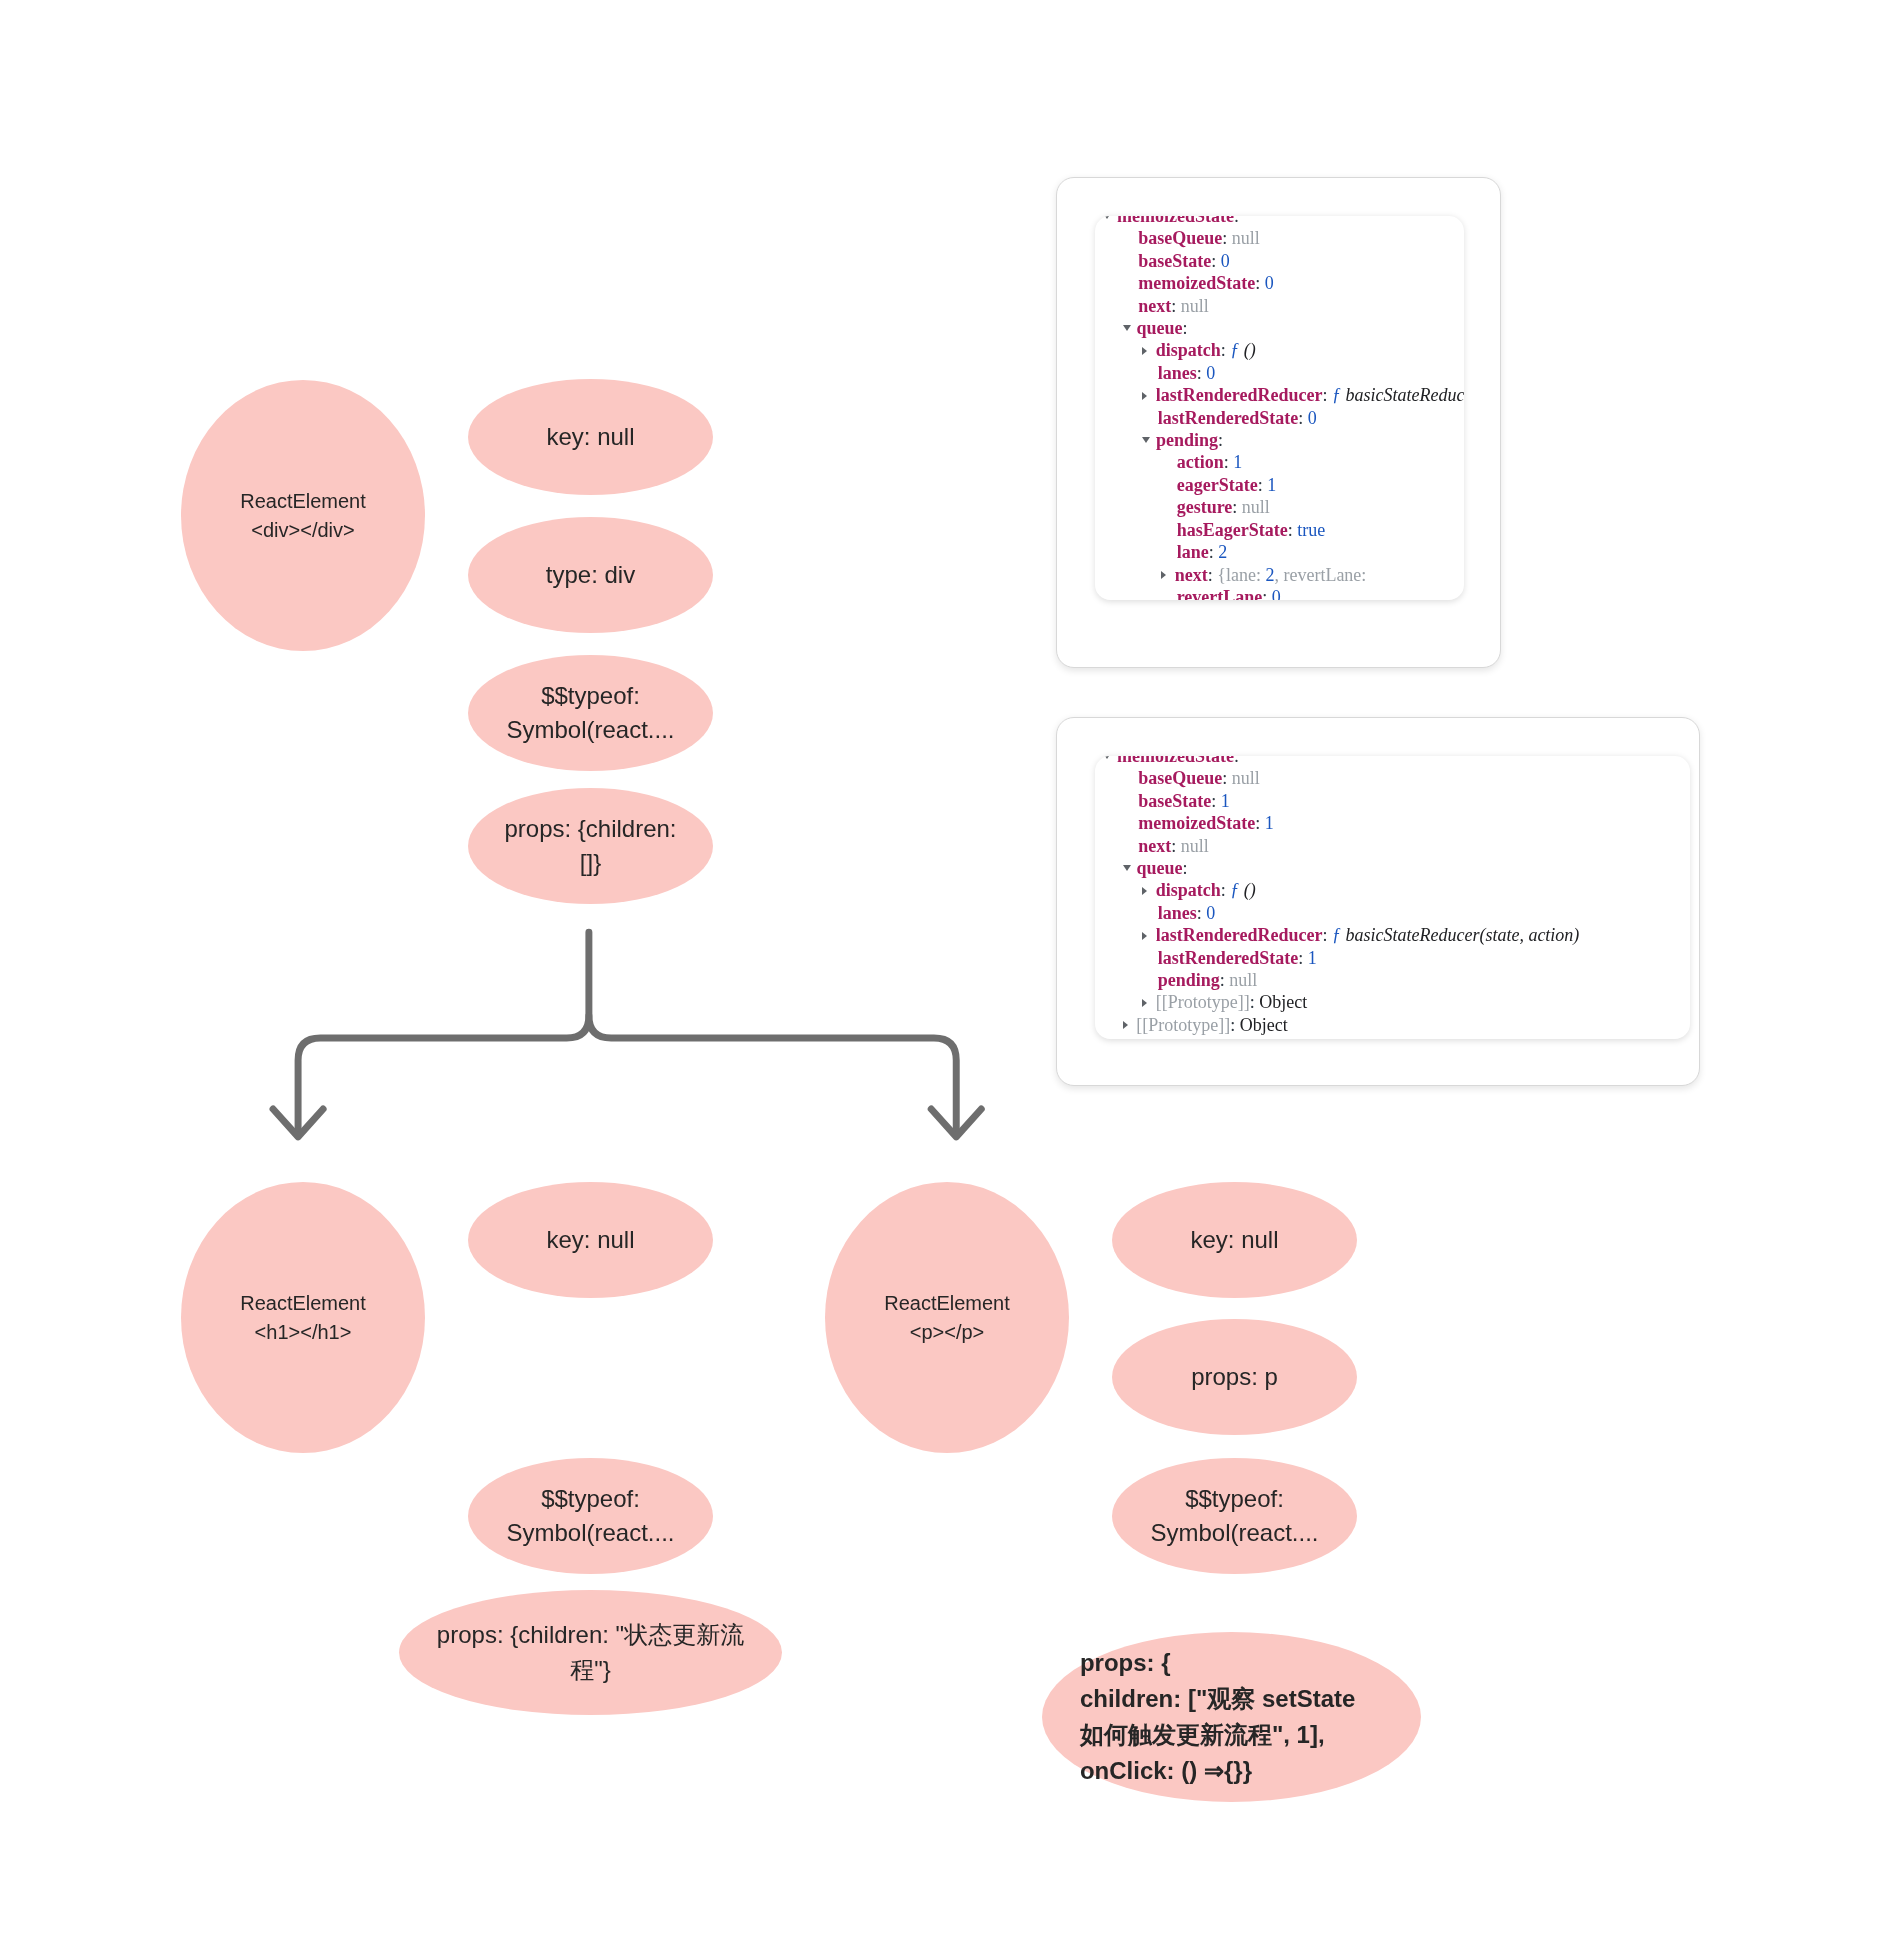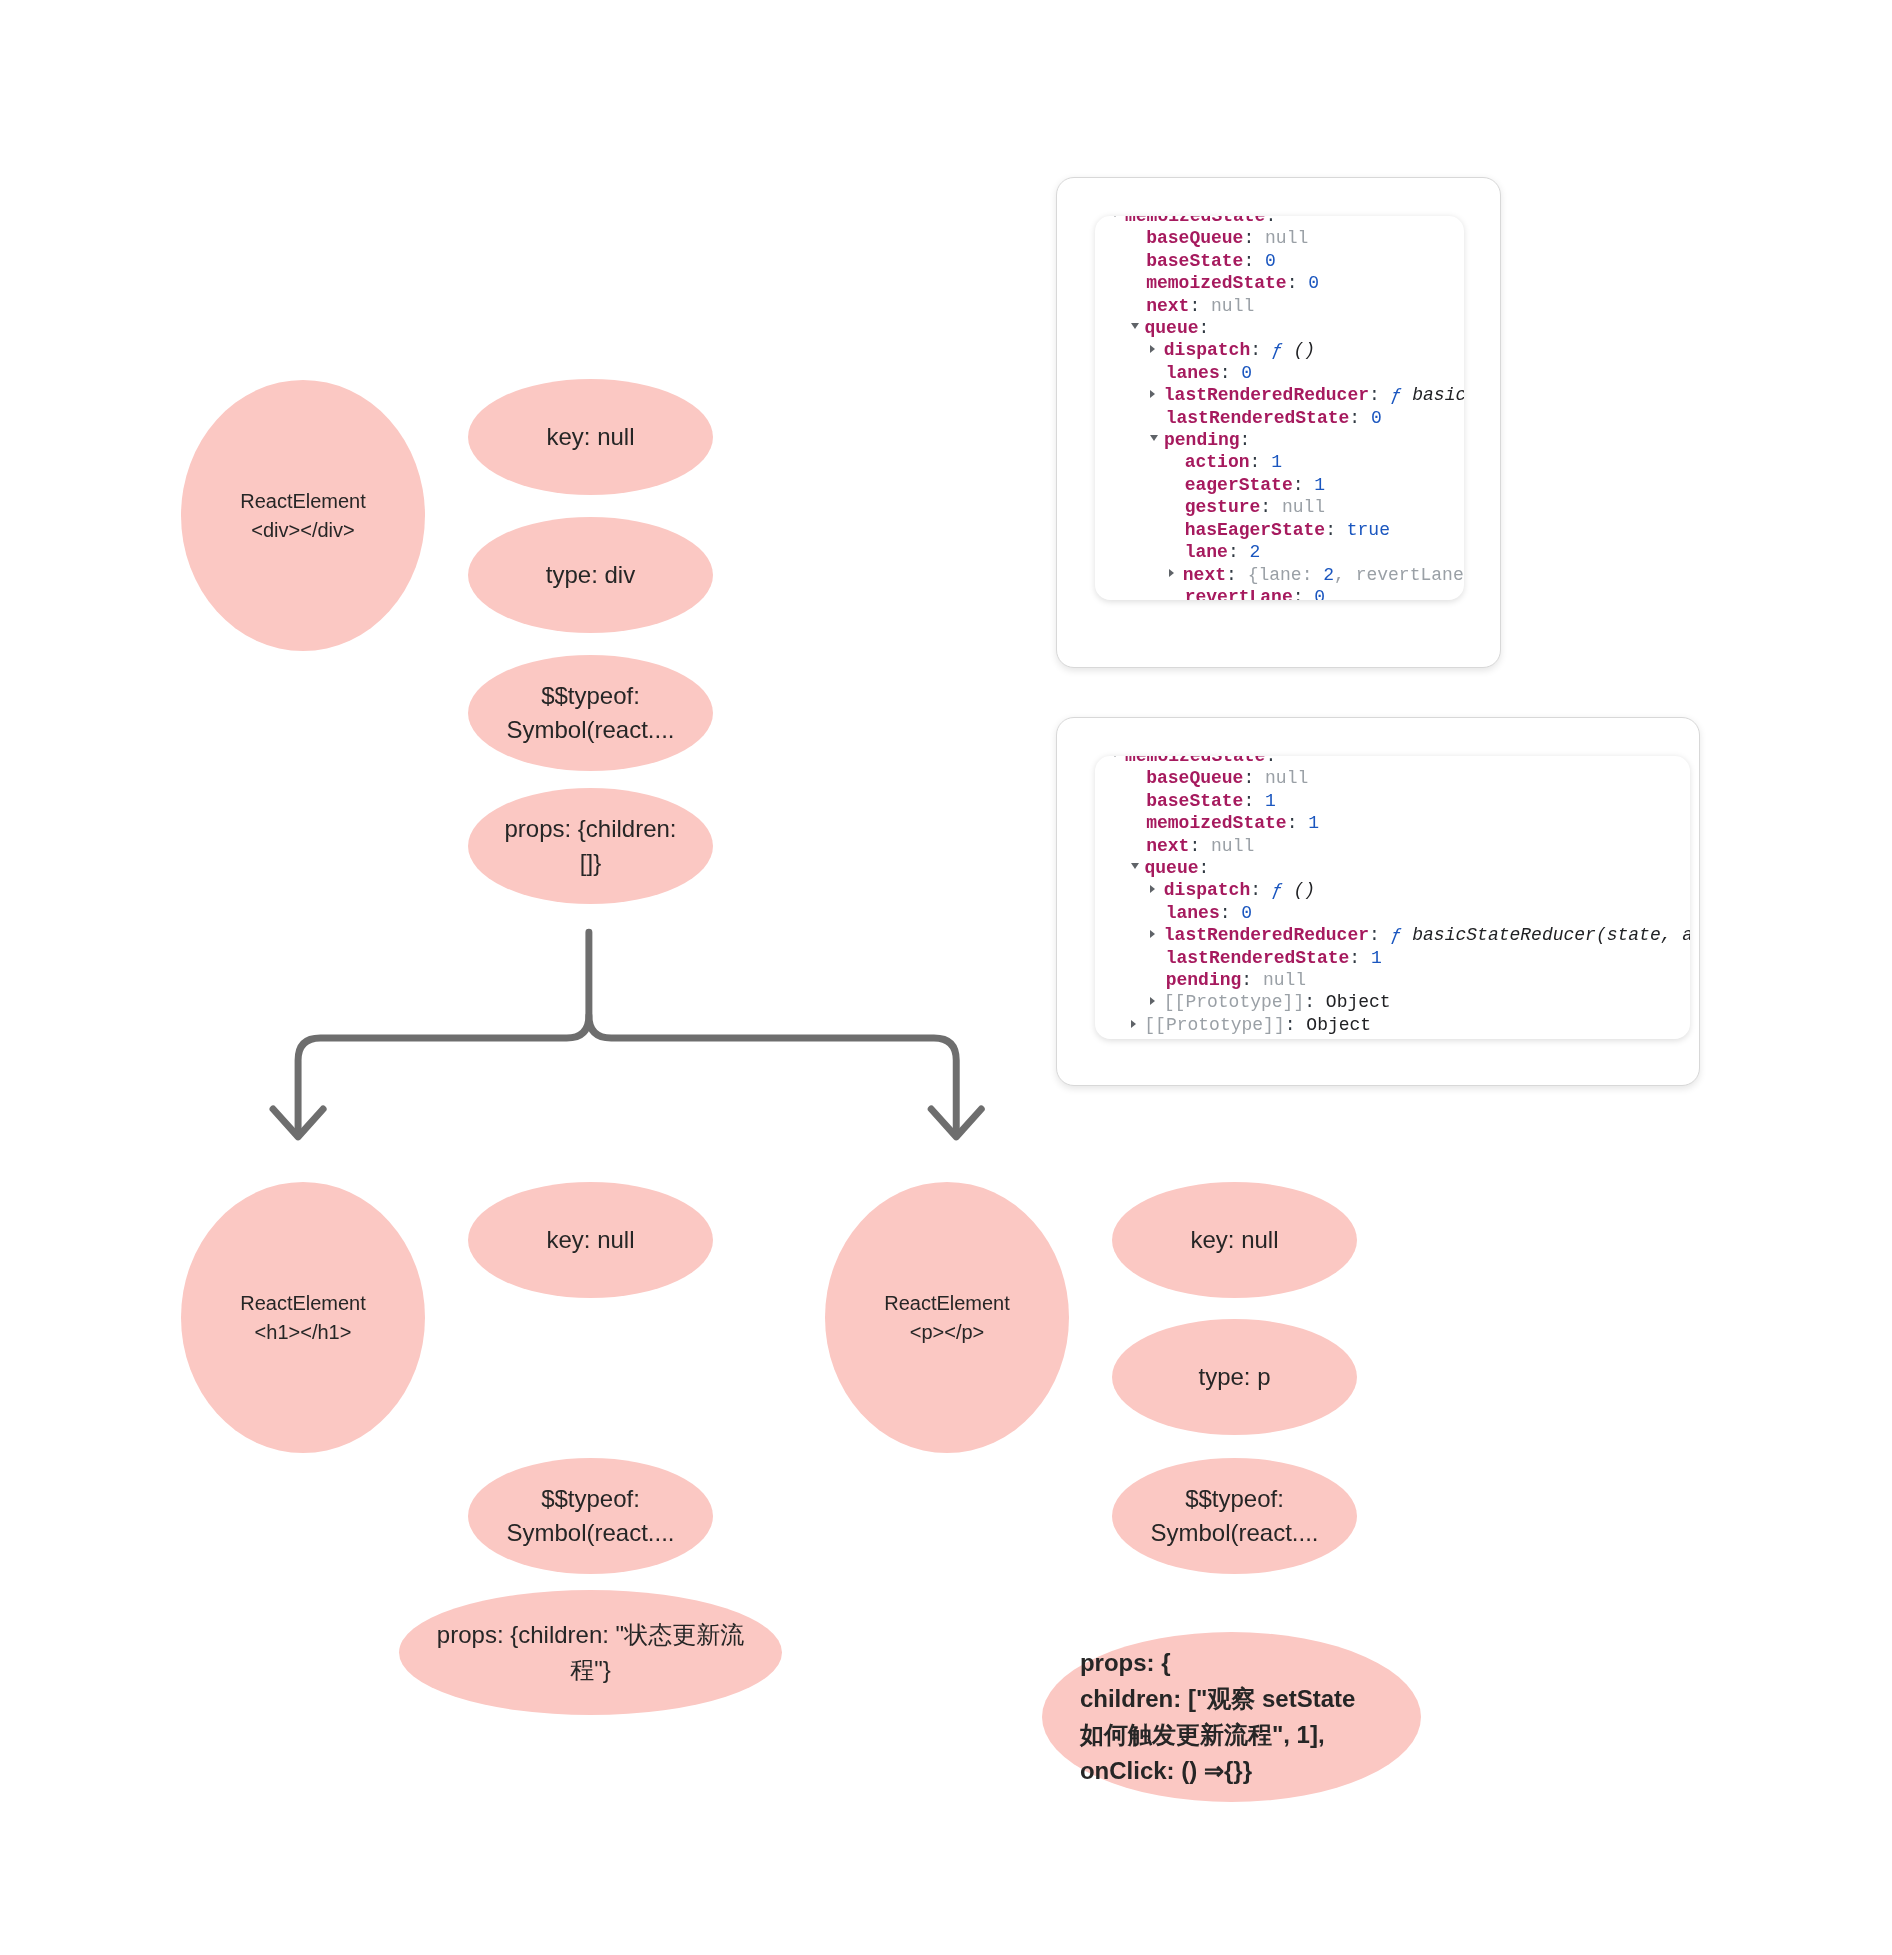--- a/index.html
+++ b/index.html
@@ -74,23 +74,23 @@
   .devtools-inner {
     position: absolute;
     background: #ffffff;
     border-radius: 15.3px;
     box-shadow: 0 1.4px 6.3px rgba(0,0,0,0.13);
     overflow: hidden;
     box-sizing: border-box;
   }
   .console-scroll {
     position: absolute;
-    left: 8px;
+    left: 0;
     width: 100%;
-    font-family: Liberation Mono, monospace;
+    font-family: Liberation Serif, serif;
     font-size: 18px;
     line-height: 22.4px;
     white-space: pre;
     color: #303942;
   }
   .cline { display: block; white-space: pre; }
   .k { color: #A61A5E; font-weight: bold; }          
   .plain { color: #303942; }                          
   .num { color: #1A56BF; }                            
   .nul { color: #9AA0A6; }                            
@@ -180,21 +180,21 @@
     <div class="node big" style="left:825px; top:1182px; width:244px; height:271px;">
       <span class="node-text">ReactElement
 &lt;p&gt;&lt;/p&gt;</span>
     </div>
 
     <div class="node attr" style="left:1112px; top:1182px; width:245px; height:116px;">
       <span class="node-text">key: null</span>
     </div>
 
     <div class="node attr" style="left:1112px; top:1319px; width:245px; height:116px;">
-      <span class="node-text">type: p</span>
+      <span class="node-text">props: p</span>
     </div>
 
     <div class="node attr" style="left:1112px; top:1458px; width:245px; height:116px;">
       <span class="node-text">$$typeof:
 Symbol(react....</span>
     </div>
 
     <div class="node attr props-bold" style="left:1042px; top:1632px; width:379px; height:170px;">
       <span class="node-text">props: {
 children: ["观察 setState 如何触发更新流程", 1],

